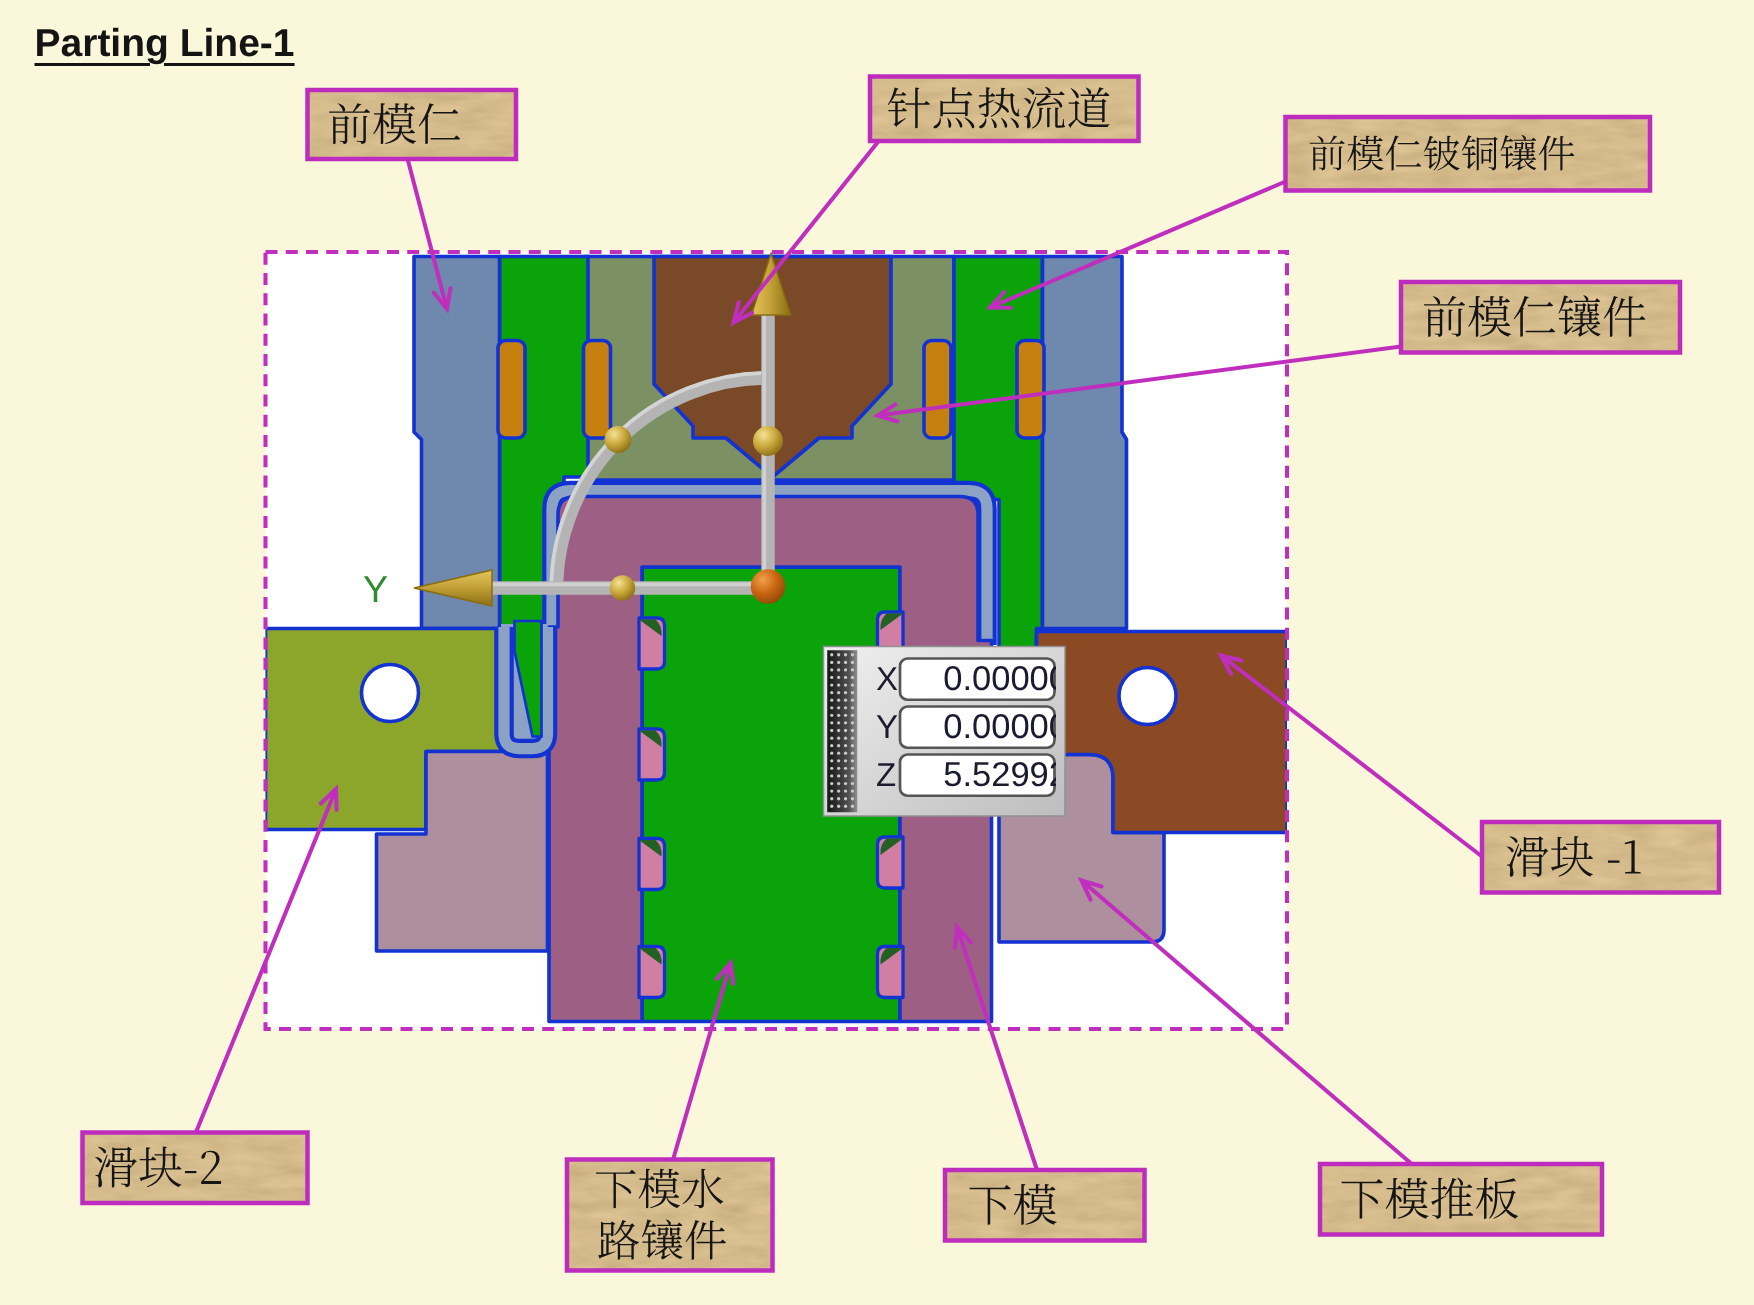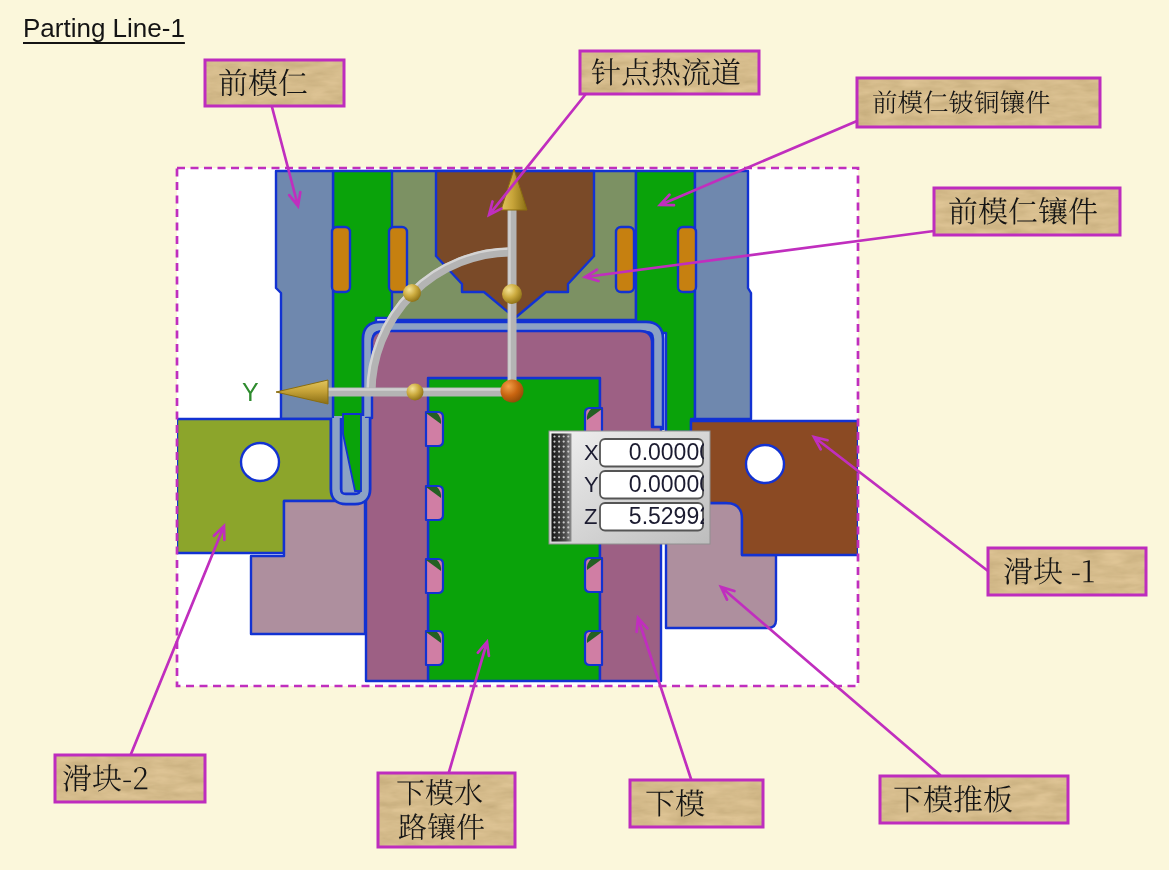--- a/index.html
+++ b/index.html
@@ -1,15 +1,15 @@
 <!DOCTYPE html>
 <html><head><meta charset="utf-8"><style>
 html,body{margin:0;padding:0;width:1169px;height:870px;background:#FBF7DB;overflow:hidden}
 #title{position:absolute;left:23px;top:13px;font-family:"Liberation Sans",sans-serif;
-font-size:26px;font-weight:400;color:#141414;text-decoration:underline;
+font-size:26px;font-weight:700;color:#141414;text-decoration:underline;
 text-decoration-thickness:2px;text-underline-offset:5px;letter-spacing:0px}
 </style></head><body>
 <div id="title">Parting Line-1</div>
 <svg width="1169" height="870" viewBox="0 0 1169 870" style="position:absolute;left:0;top:0">
     <defs>
       <clipPath id="cad">
         <rect x="177" y="168" width="681" height="518"></rect>
       </clipPath>
       <linearGradient id="goldH" x1="0" y1="0" x2="0" y2="1">
         <stop offset="0" stop-color="#E2C55E"></stop>

